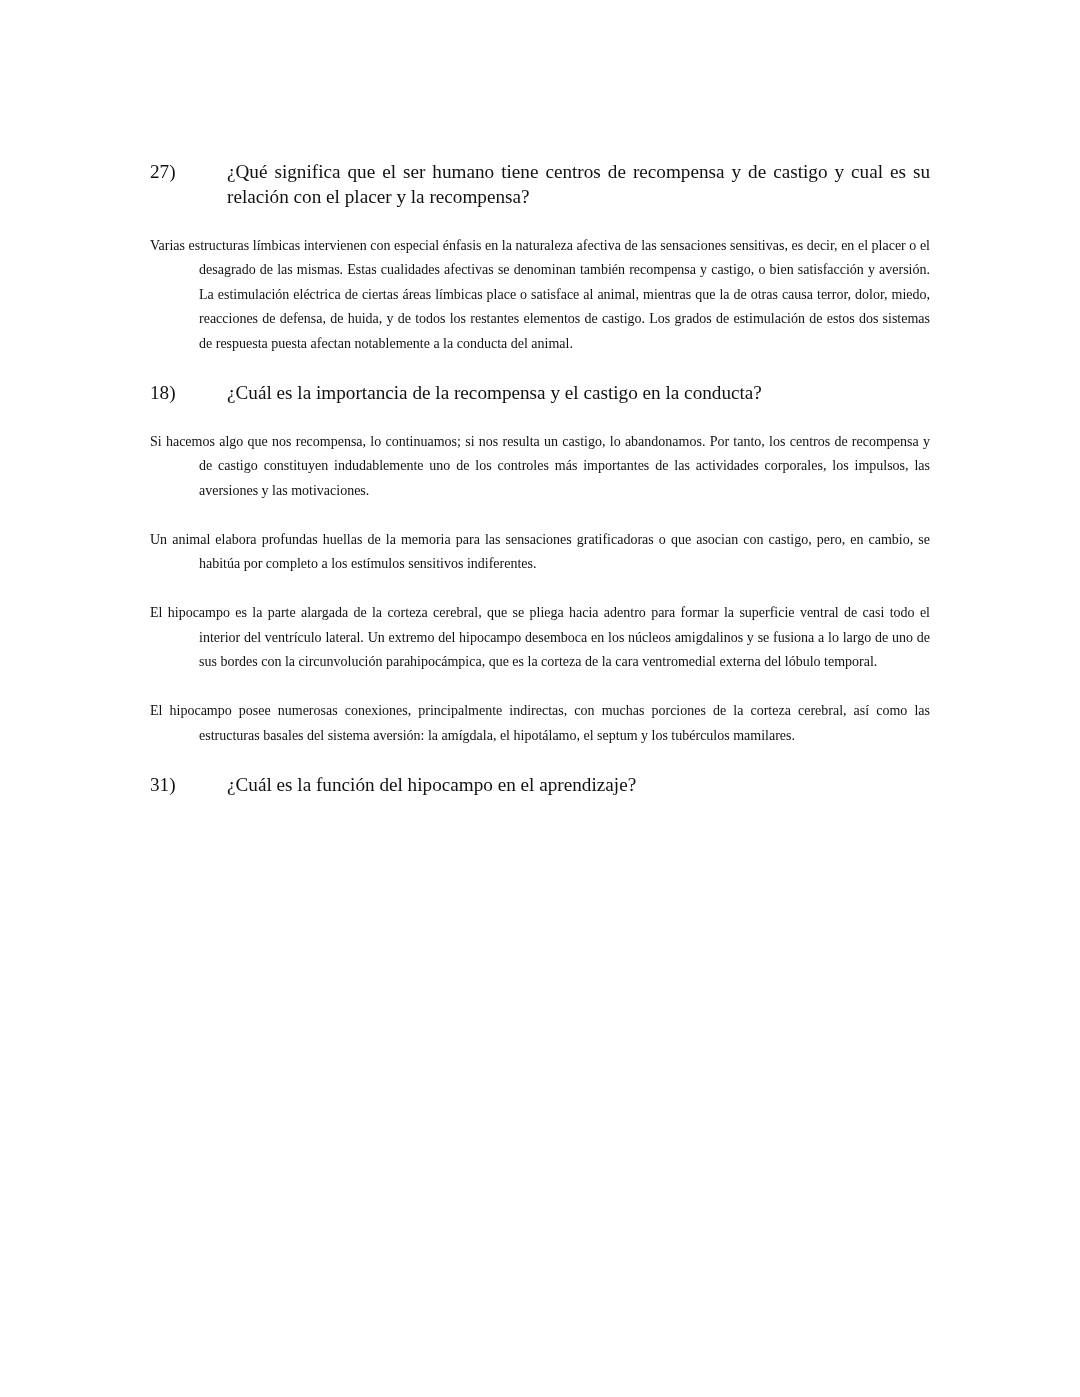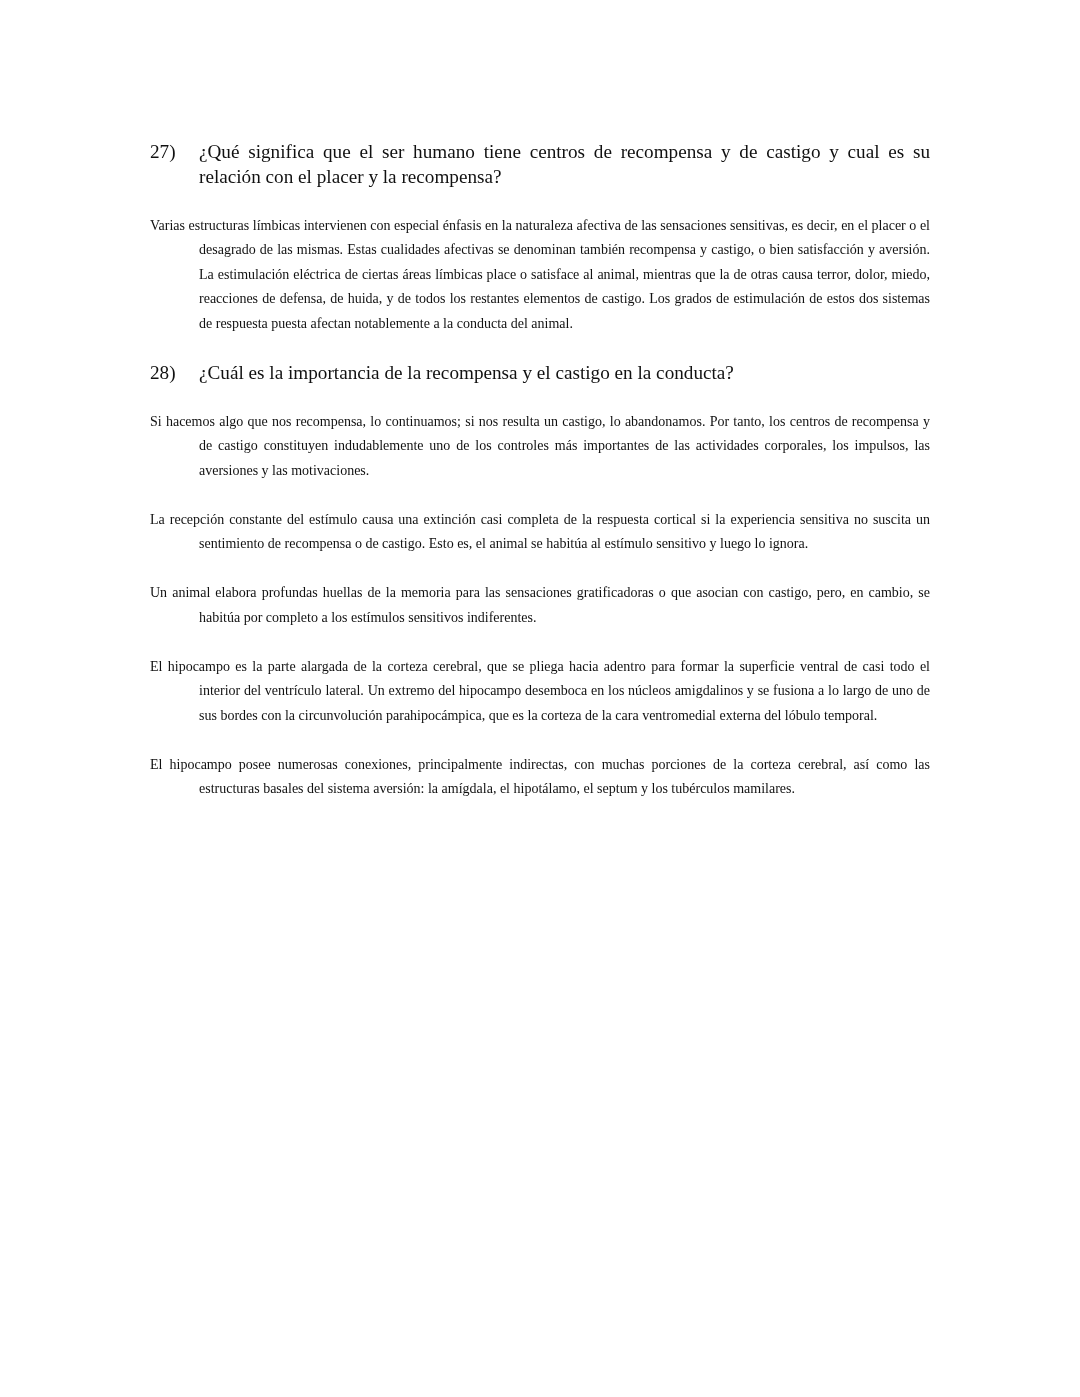--- a/index.html
+++ b/index.html
@@ -11,36 +11,37 @@
       width: 1080px;
       height: 1397px;
       position: relative;
       overflow: hidden;
       font-family: "Liberation Serif", "DejaVu Serif", serif;
       color: #111111;
     }
     .page {
       position: absolute;
       left: 150px;
-      top: 140px;
+      top: 160px;
       width: 780px;
     }
     .question {
       display: flex;
       font-size: 19.2px;
       line-height: 24.5px;
       margin: 0 0 24.5px 0;
     }
     .q-num {
       width: 49px;
       flex: 0 0 49px;
     }
     .q-text {
       flex: 1 1 auto;
       text-align: justify;
+      margin-left: 28px;
     }
     .answer {
       font-size: 14px;
       line-height: 24.5px;
       text-align: justify;
       padding-left: 49px;
       text-indent: -49px;
       margin: 0 0 24.5px 0;
     }
   </style>
@@ -49,25 +50,28 @@
 
 <div class="page">
 
   <div class="question">
     <span class="q-num">27)</span>
     <span class="q-text">¿Qué significa que el ser humano tiene centros de recompensa y de castigo y cual es su relación con el placer y la recompensa?</span>
   </div>
   <p class="answer">Varias estructuras límbicas intervienen con especial énfasis en la naturaleza afectiva de las sensaciones sensitivas, es decir, en el placer o el desagrado de las mismas. Estas cualidades afectivas  se denominan también recompensa y castigo, o bien satisfacción y aversión. La estimulación eléctrica de ciertas áreas límbicas place o satisface al animal, mientras que la de otras causa terror, dolor, miedo, reacciones de defensa, de huida, y de todos los restantes elementos de castigo. Los grados de estimulación de estos dos sistemas de respuesta puesta afectan notablemente a la conducta del animal.</p>
 
   <div class="question">
-    <span class="q-num">28)</span>
+    <span class="q-num">18)</span>
     <span class="q-text">¿Cuál es la importancia de la recompensa y el castigo en la conducta?</span>
   </div>
   <p class="answer">Si hacemos algo que nos recompensa, lo continuamos; si nos resulta un castigo, lo abandonamos. Por tanto, los centros de recompensa y de castigo constituyen indudablemente uno de los controles más importantes de las actividades corporales, los impulsos, las aversiones y las motivaciones.</p>
 
-  <p class="answer">La recepción constante del estímulo causa una extinción casi completa de la respuesta cortical si la experiencia sensitiva no suscita un sentimiento de recompensa o de castigo. Esto es, el animal se habitúa al estímulo sensitivo y luego lo ignora.</p>
   <p class="answer">Un animal elabora profundas huellas de la memoria para las sensaciones gratificadoras o que asocian con castigo, pero, en cambio, se habitúa por completo a los estímulos sensitivos indiferentes.</p>
 
   <p class="answer">El hipocampo es la parte alargada de la corteza cerebral, que se pliega hacia adentro para formar la superficie ventral de casi todo el interior del ventrículo lateral. Un extremo del hipocampo desemboca en los núcleos amigdalinos y se fusiona a lo largo de uno de sus bordes con la circunvolución parahipocámpica, que es la corteza de la cara ventromedial externa del lóbulo temporal.</p>
   <p class="answer">El hipocampo posee numerosas conexiones, principalmente indirectas, con muchas porciones de la corteza cerebral, así como las estructuras basales del sistema aversión: la amígdala, el hipotálamo, el septum y los tubérculos mamilares.</p>
 
+  <div class="question">
+    <span class="q-num">31)</span>
+    <span class="q-text">¿Cuál es la función del hipocampo en el aprendizaje?</span>
+  </div>
 
 </div>
 
 </body></html>

